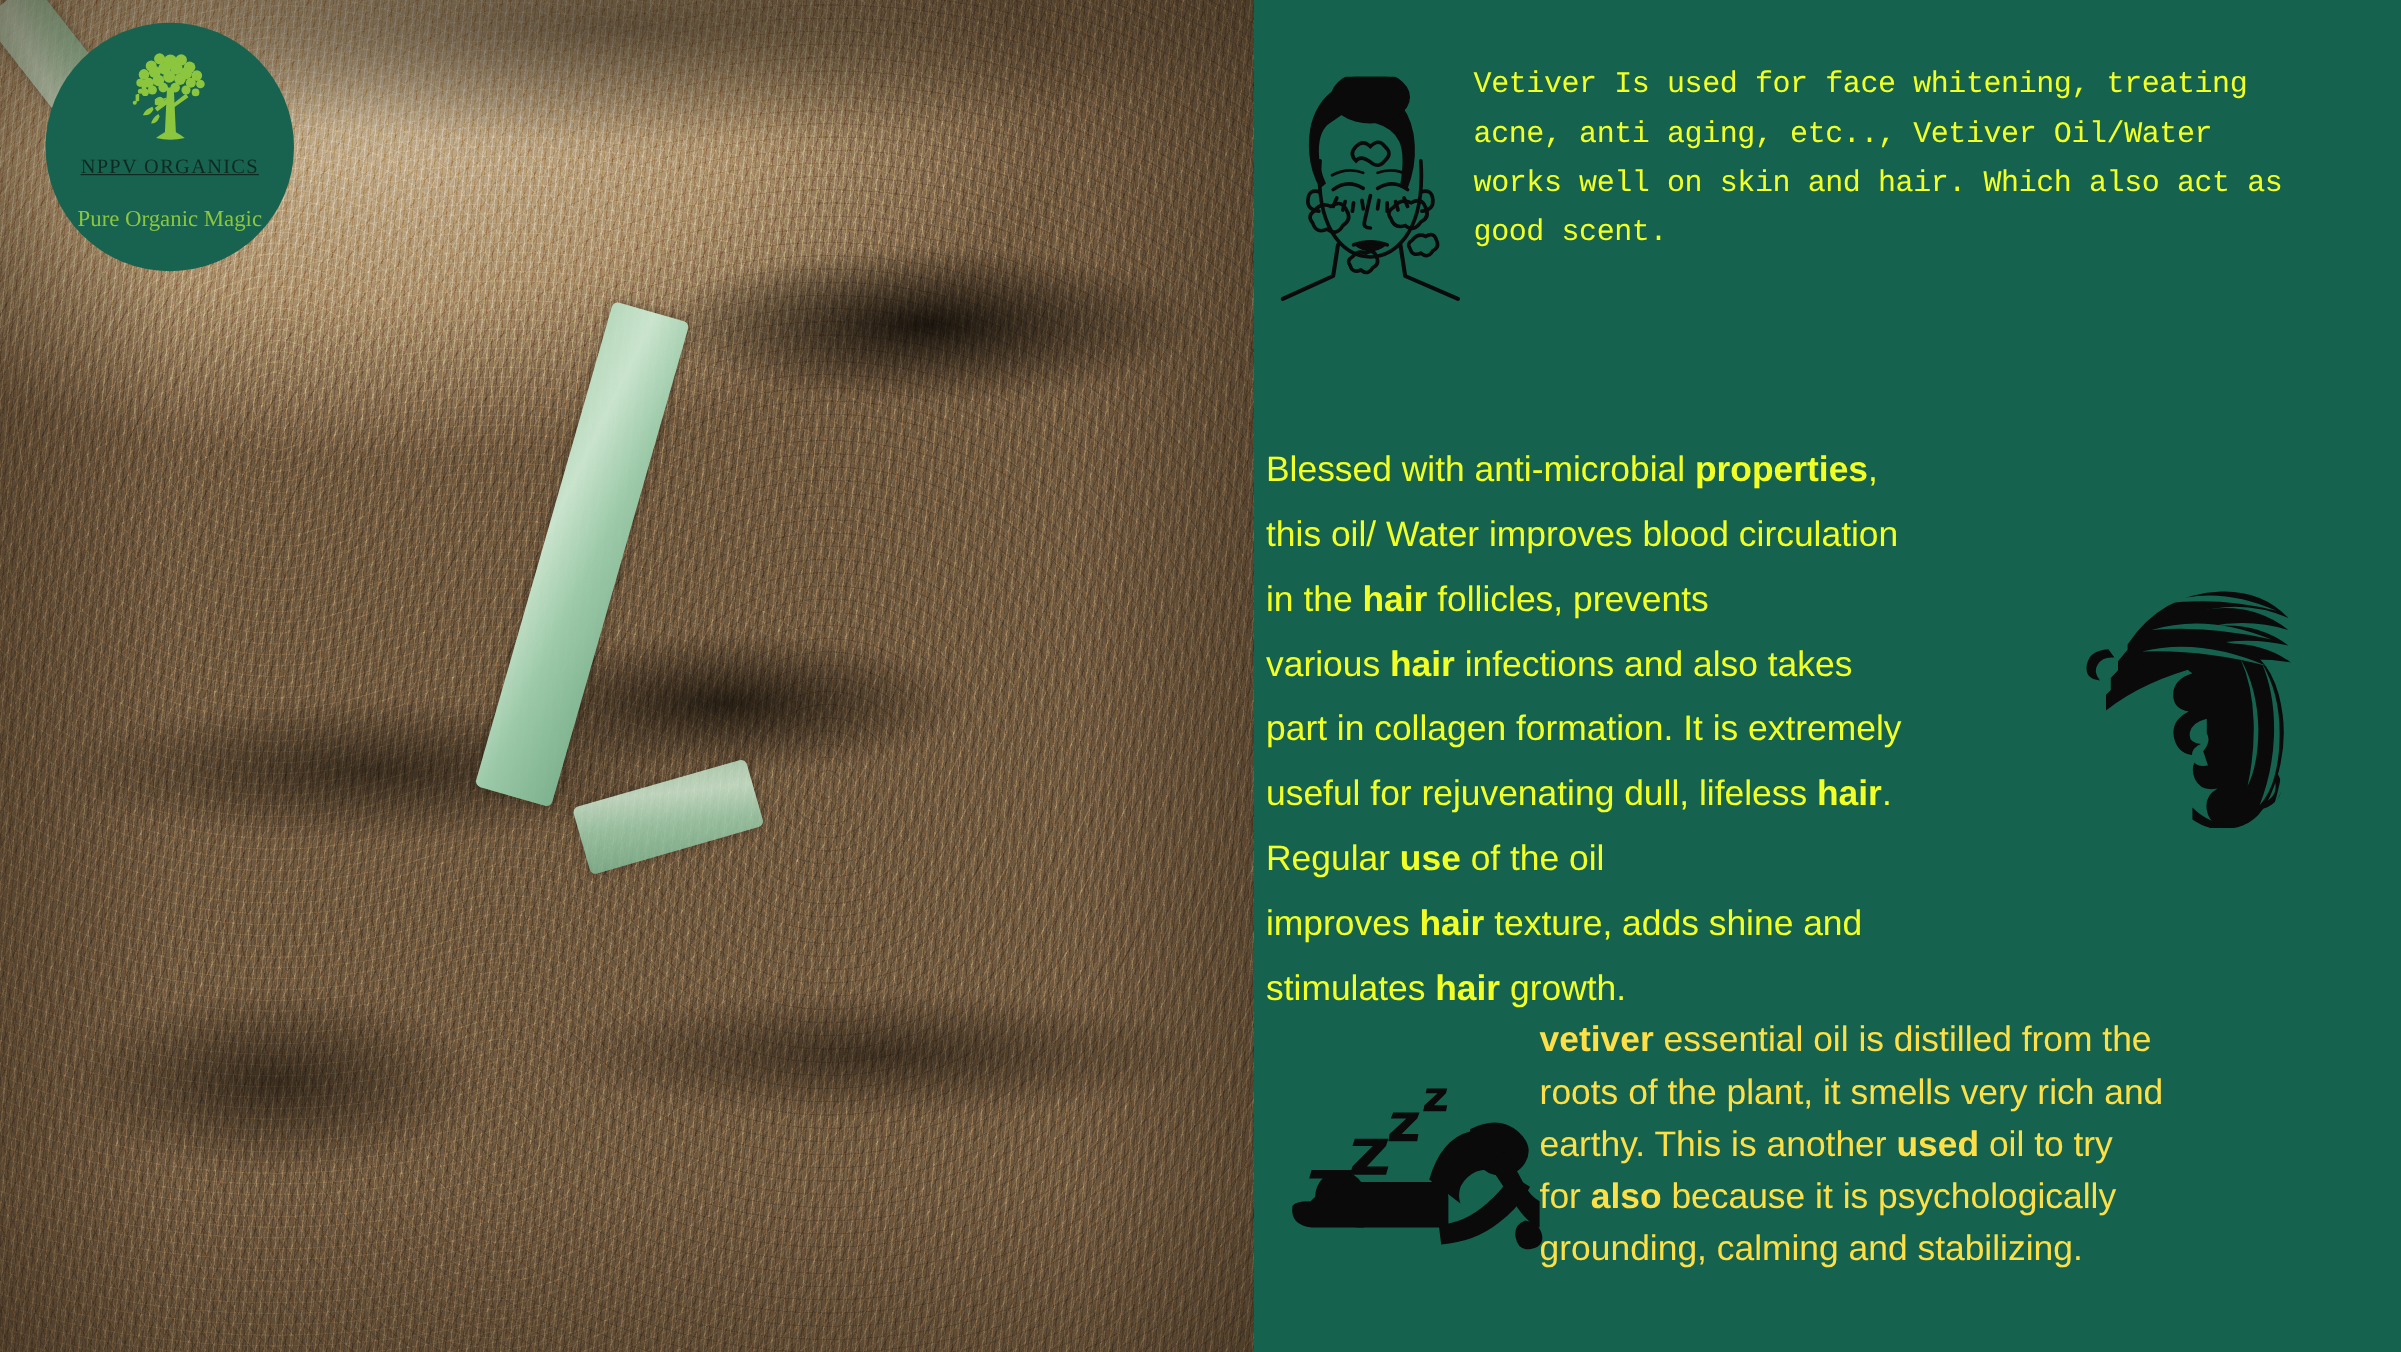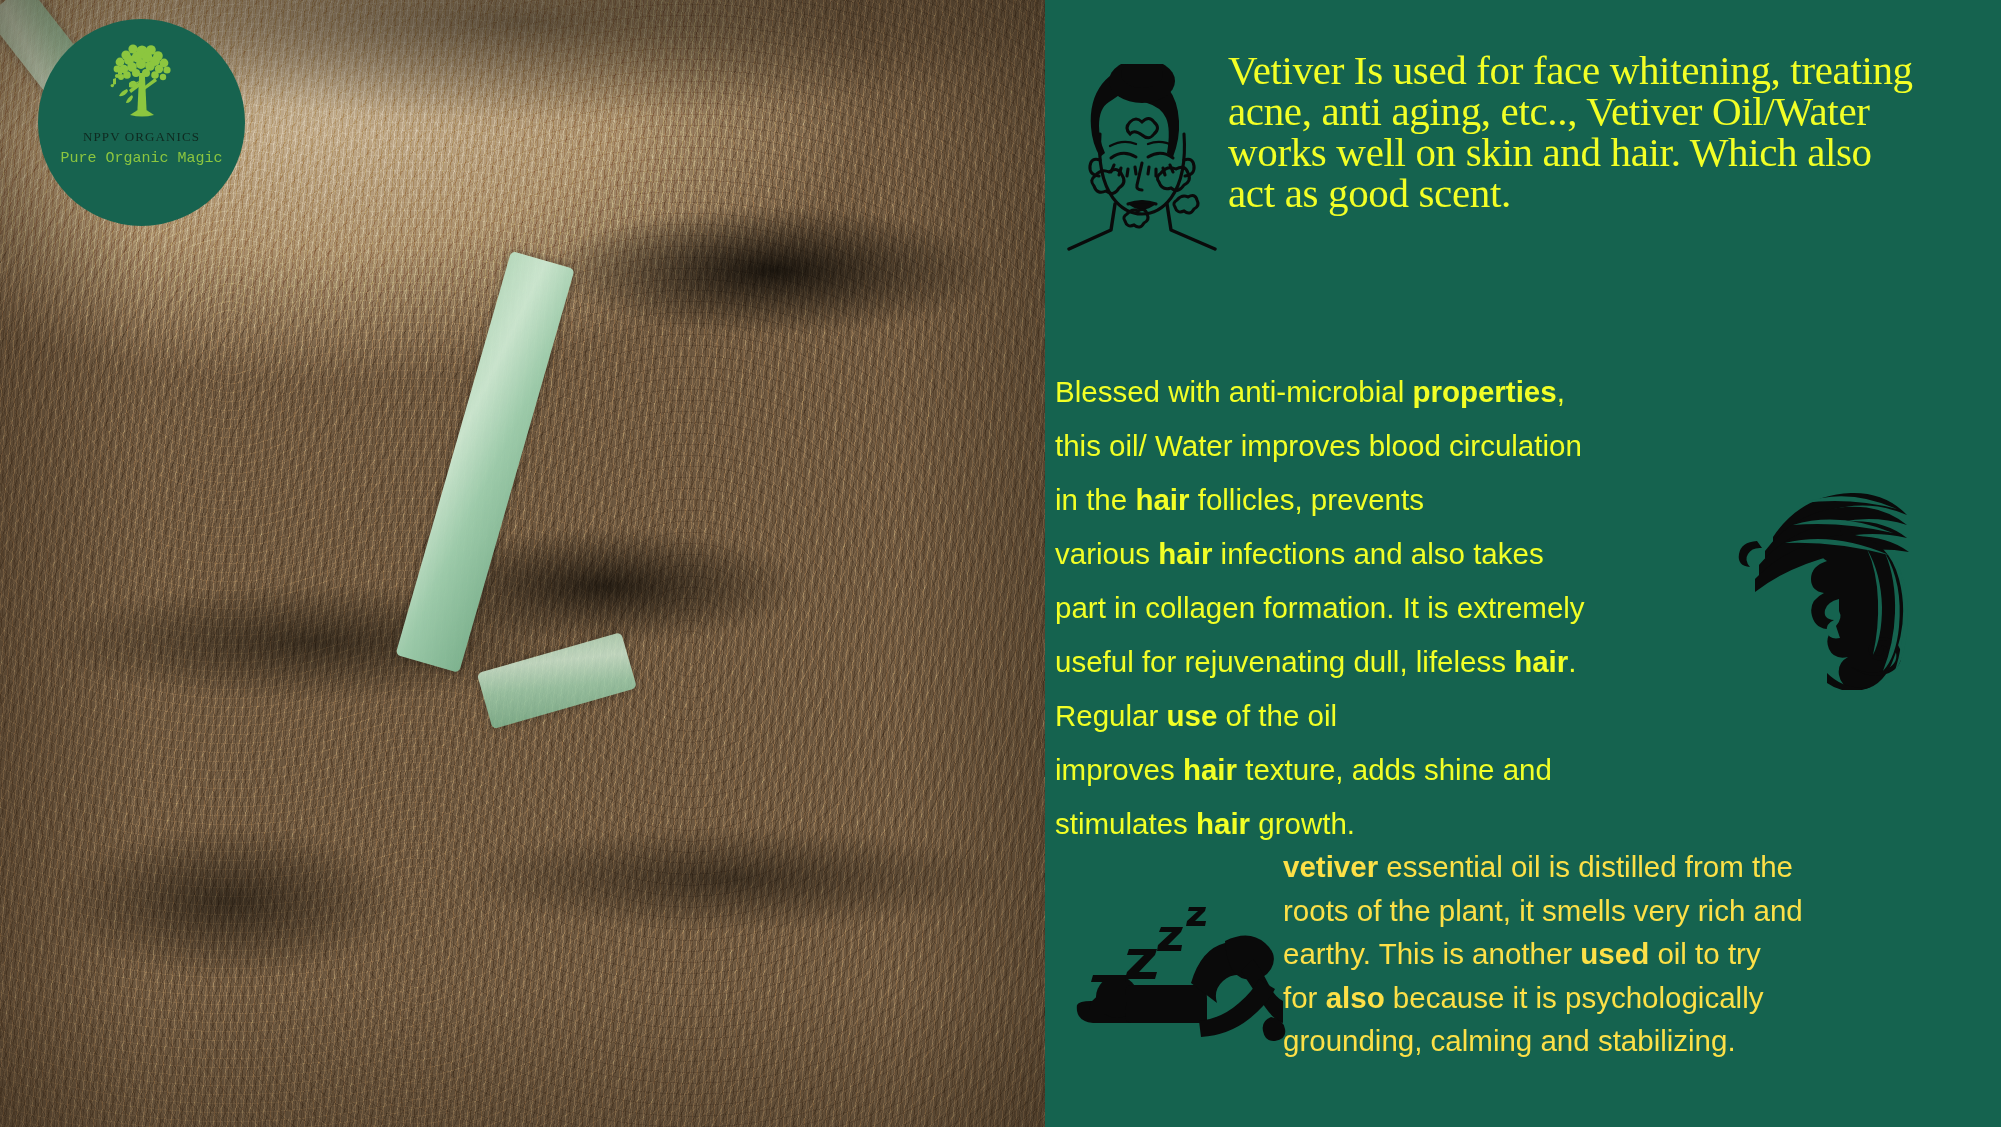--- a/index.html
+++ b/index.html
@@ -130,31 +130,32 @@
     display:flex;
     flex-direction:column;
     align-items:center;
     justify-content:flex-start;
     padding-top:18px;
     overflow:hidden;
   }
   #logo-tree { width:92px; height:86px; display:block; }
   #logo-name {
     font-family:"Liberation Serif", serif;
-    font-size:13px;
+    font-size:17px;
     letter-spacing:1.1px;
     color:#0f2a20;
     margin-top:6px;
     white-space:nowrap;
+    text-decoration:underline;
   }
   #logo-tagline {
-    font-family:Liberation Mono, monospace;
-    font-size:15px;
+    font-family:Liberation Serif, serif;
+    font-size:19px;
     color:#8cc63f;
-    margin-top:5px;
+    margin-top:23px;
     white-space:nowrap;
   }
 
   
   #content-panel {
     position:absolute;
     left:1045px; top:0;
     width:956px; height:1127px;
     background:#15634f;
   }
@@ -163,23 +164,23 @@
 
   
   #block-skin { left:0px; top:50px; width:956px; }
   #face-icon-wrap {
     position:absolute; left:22px; top:14px;
     width:150px; height:195px;
   }
   #skin-text {
     position:absolute; left:183px; top:0px; width:700px;
     color:#f2ff26;
-    font-size:41px;
+    font-size:25px;
     line-height:41px;
-    font-family:Liberation Serif, serif;
+    font-family:Liberation Mono, monospace;
     letter-spacing:-0.35px;
   }
 
   
   #block-hair { left:0px; top:365px; width:956px; }
   #hair-text {
     position:absolute; left:10px; top:0px; width:700px;
     color:#f2ff26;
     font-size:29.5px;
     line-height:54px;

